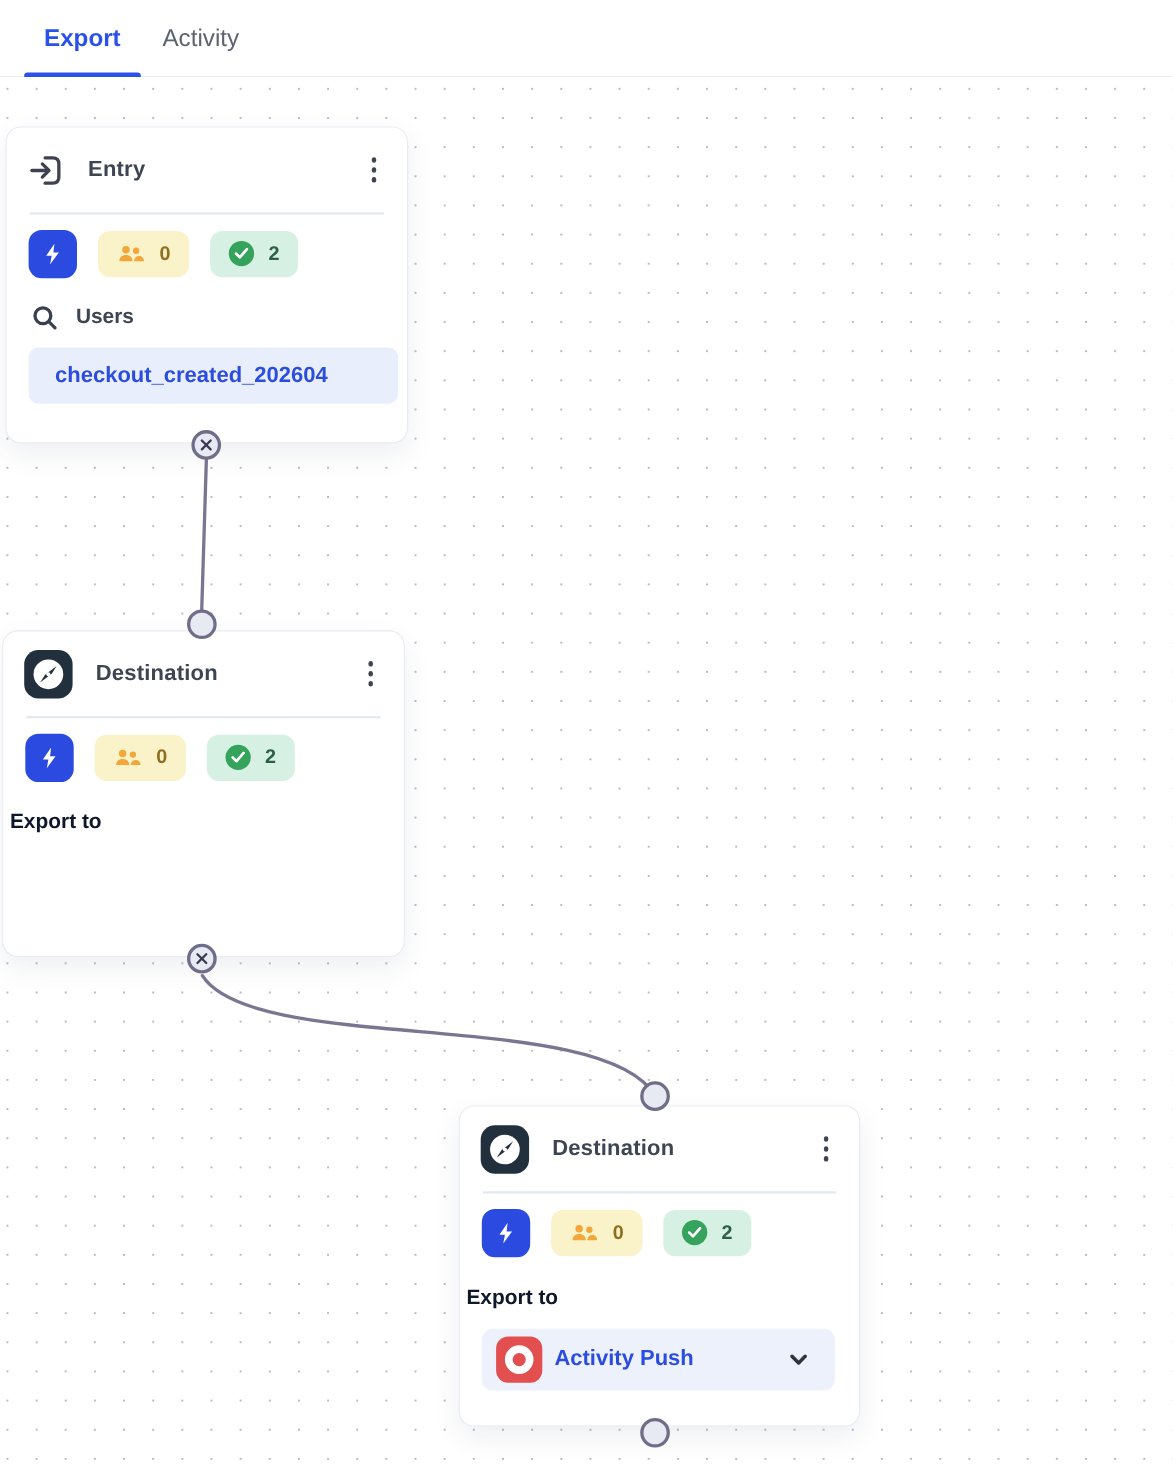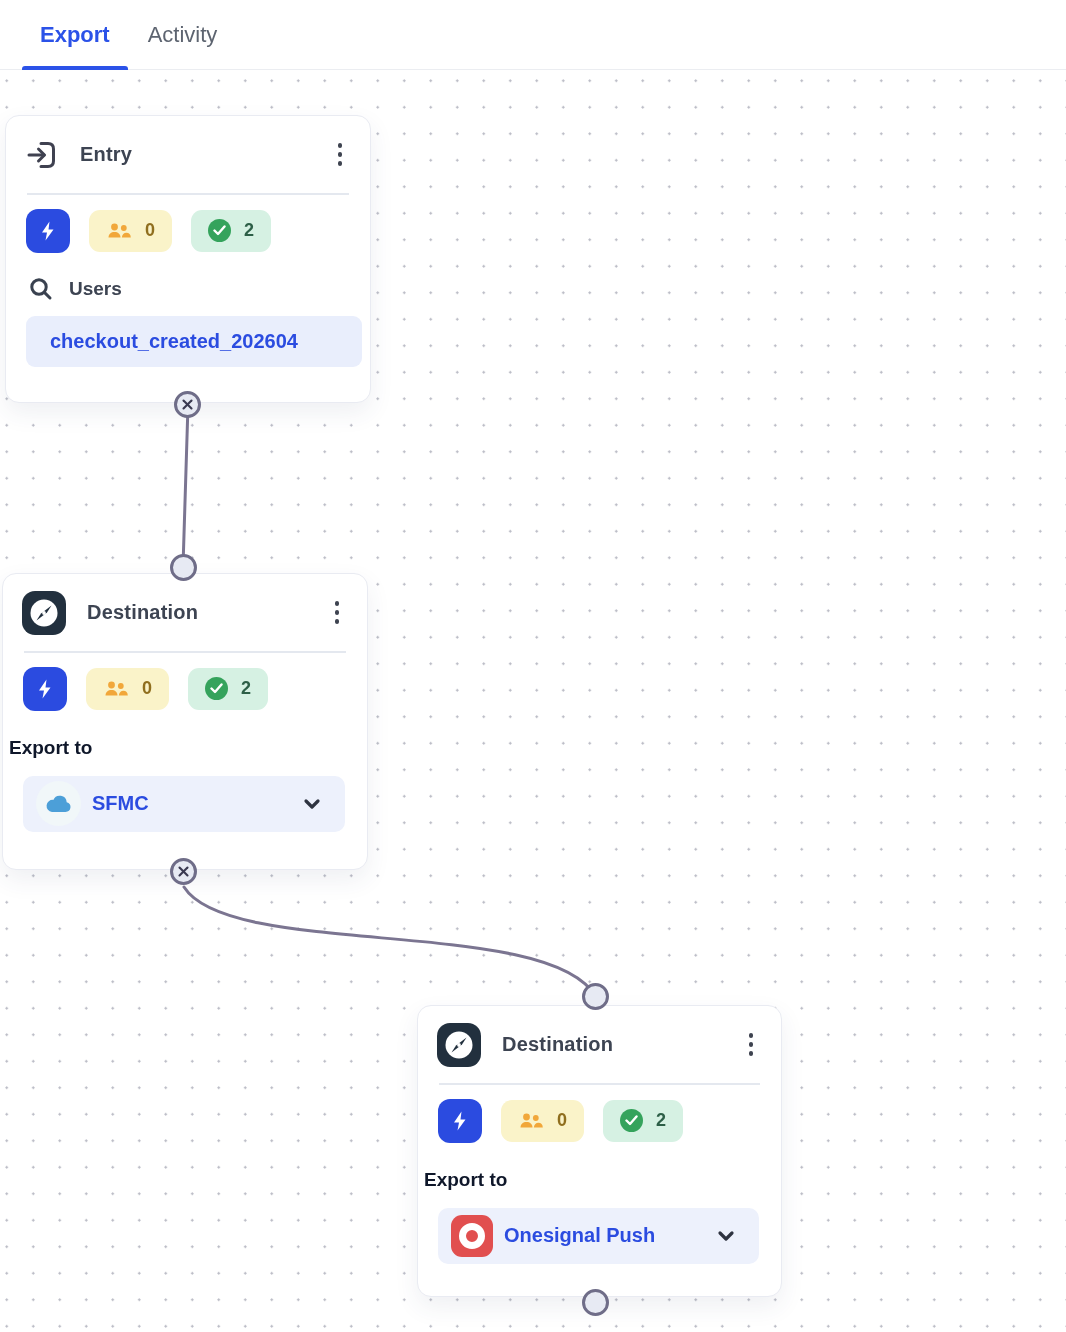--- a/index.html
+++ b/index.html
@@ -248,33 +248,20 @@
       <span class="pill green">
         <span class="check-circle">
           <svg width="13" height="11" viewBox="0 0 13 11" fill="none" stroke="#ffffff" stroke-width="2.4" stroke-linecap="round" stroke-linejoin="round">
               <path d="M1.5 5.5 L5 9 L11.5 1.5"></path>
             </svg>
         </span>
         <span>2</span>
       </span>
     </div>
     <div class="export-label">Export to</div>
-    <div class="dropdown">
-      <span class="sf-circle">
-        <svg width="30" height="22" viewBox="0 0 30 22">
-          <path d="M8 19 h13.5 a5 5 0 0 0 1.2-9.85 A7 7 0 0 0 9.3 6.9 5.3 5.3 0 0 0 8 19 Z" fill="#4c9fd8"></path>
-        </svg>
-      </span>
-      <span class="dd-label">SFMC</span>
-      <span class="chev">
-        <svg width="24" height="24" viewBox="0 0 24 24" fill="none" stroke="#2e3340" stroke-width="3.2" stroke-linecap="round" stroke-linejoin="round">
-            <path d="M6 9 L12 15 L18 9"></path>
-          </svg>
-      </span>
-    </div>
   </div>
 
   <div class="node-card" id="card-dest2">
     <div class="card-header">
       <span class="compass-badge">
         <svg width="44" height="44" viewBox="0 0 44 44">
           <circle cx="22" cy="22" r="13.5" fill="#ffffff"></circle>
           <polygon points="29.5,14.5 25,21.5 14.5,29.5 19,22.5" fill="#22303e"></polygon>
           <circle cx="22" cy="22" r="1.9" fill="#ffffff"></circle>
         </svg>
@@ -311,21 +298,21 @@
             </svg>
         </span>
         <span>2</span>
       </span>
     </div>
     <div class="export-label">Export to</div>
     <div class="dropdown">
       <span class="os-square">
           <span class="os-ring"></span>
         </span>
-      <span class="dd-label">Onesignal Push</span>
+      <span class="dd-label">Activity Push</span>
       <span class="chev">
         <svg width="24" height="24" viewBox="0 0 24 24" fill="none" stroke="#2e3340" stroke-width="3.2" stroke-linecap="round" stroke-linejoin="round">
             <path d="M6 9 L12 15 L18 9"></path>
           </svg>
       </span>
     </div>
   </div>
 
   <div class="connector-circle" id="conn-c1">
     <svg width="13" height="13" viewBox="0 0 13 13" stroke="#3a3950" stroke-width="2.1" stroke-linecap="round">

